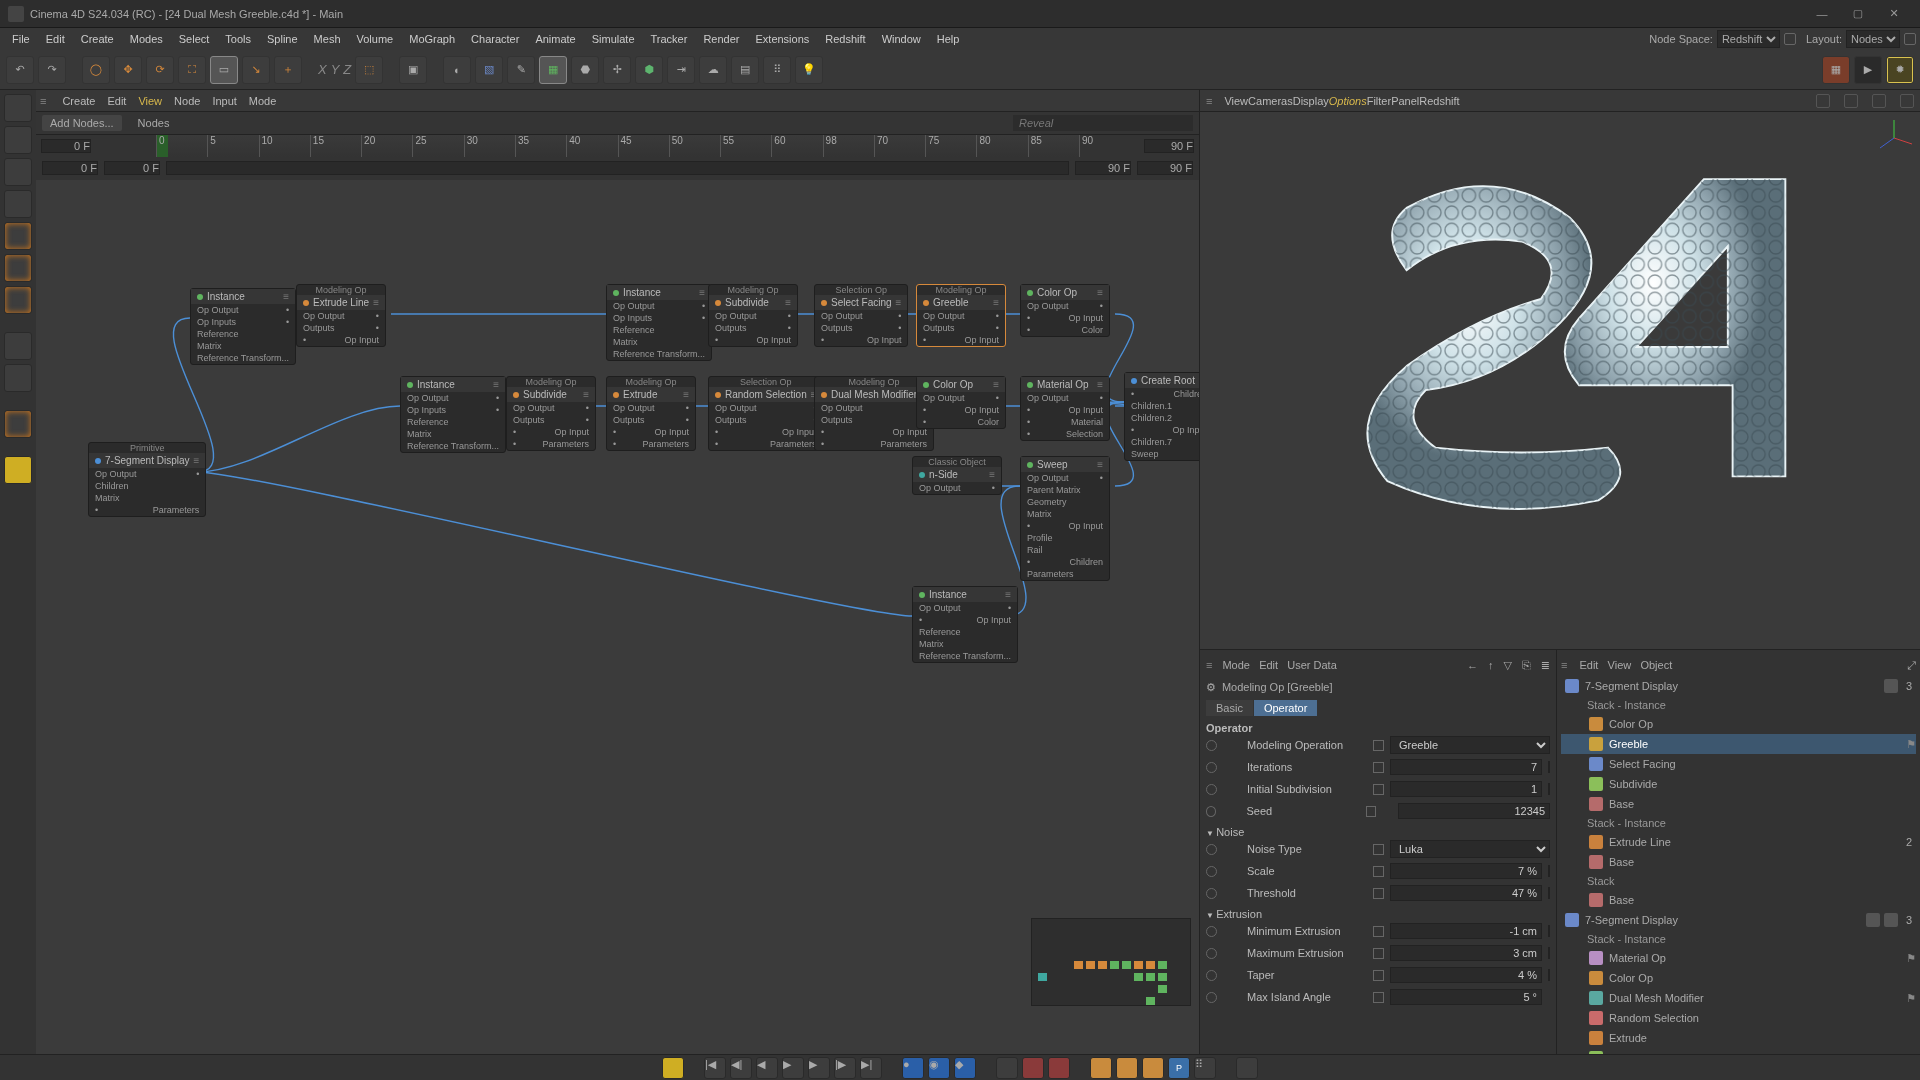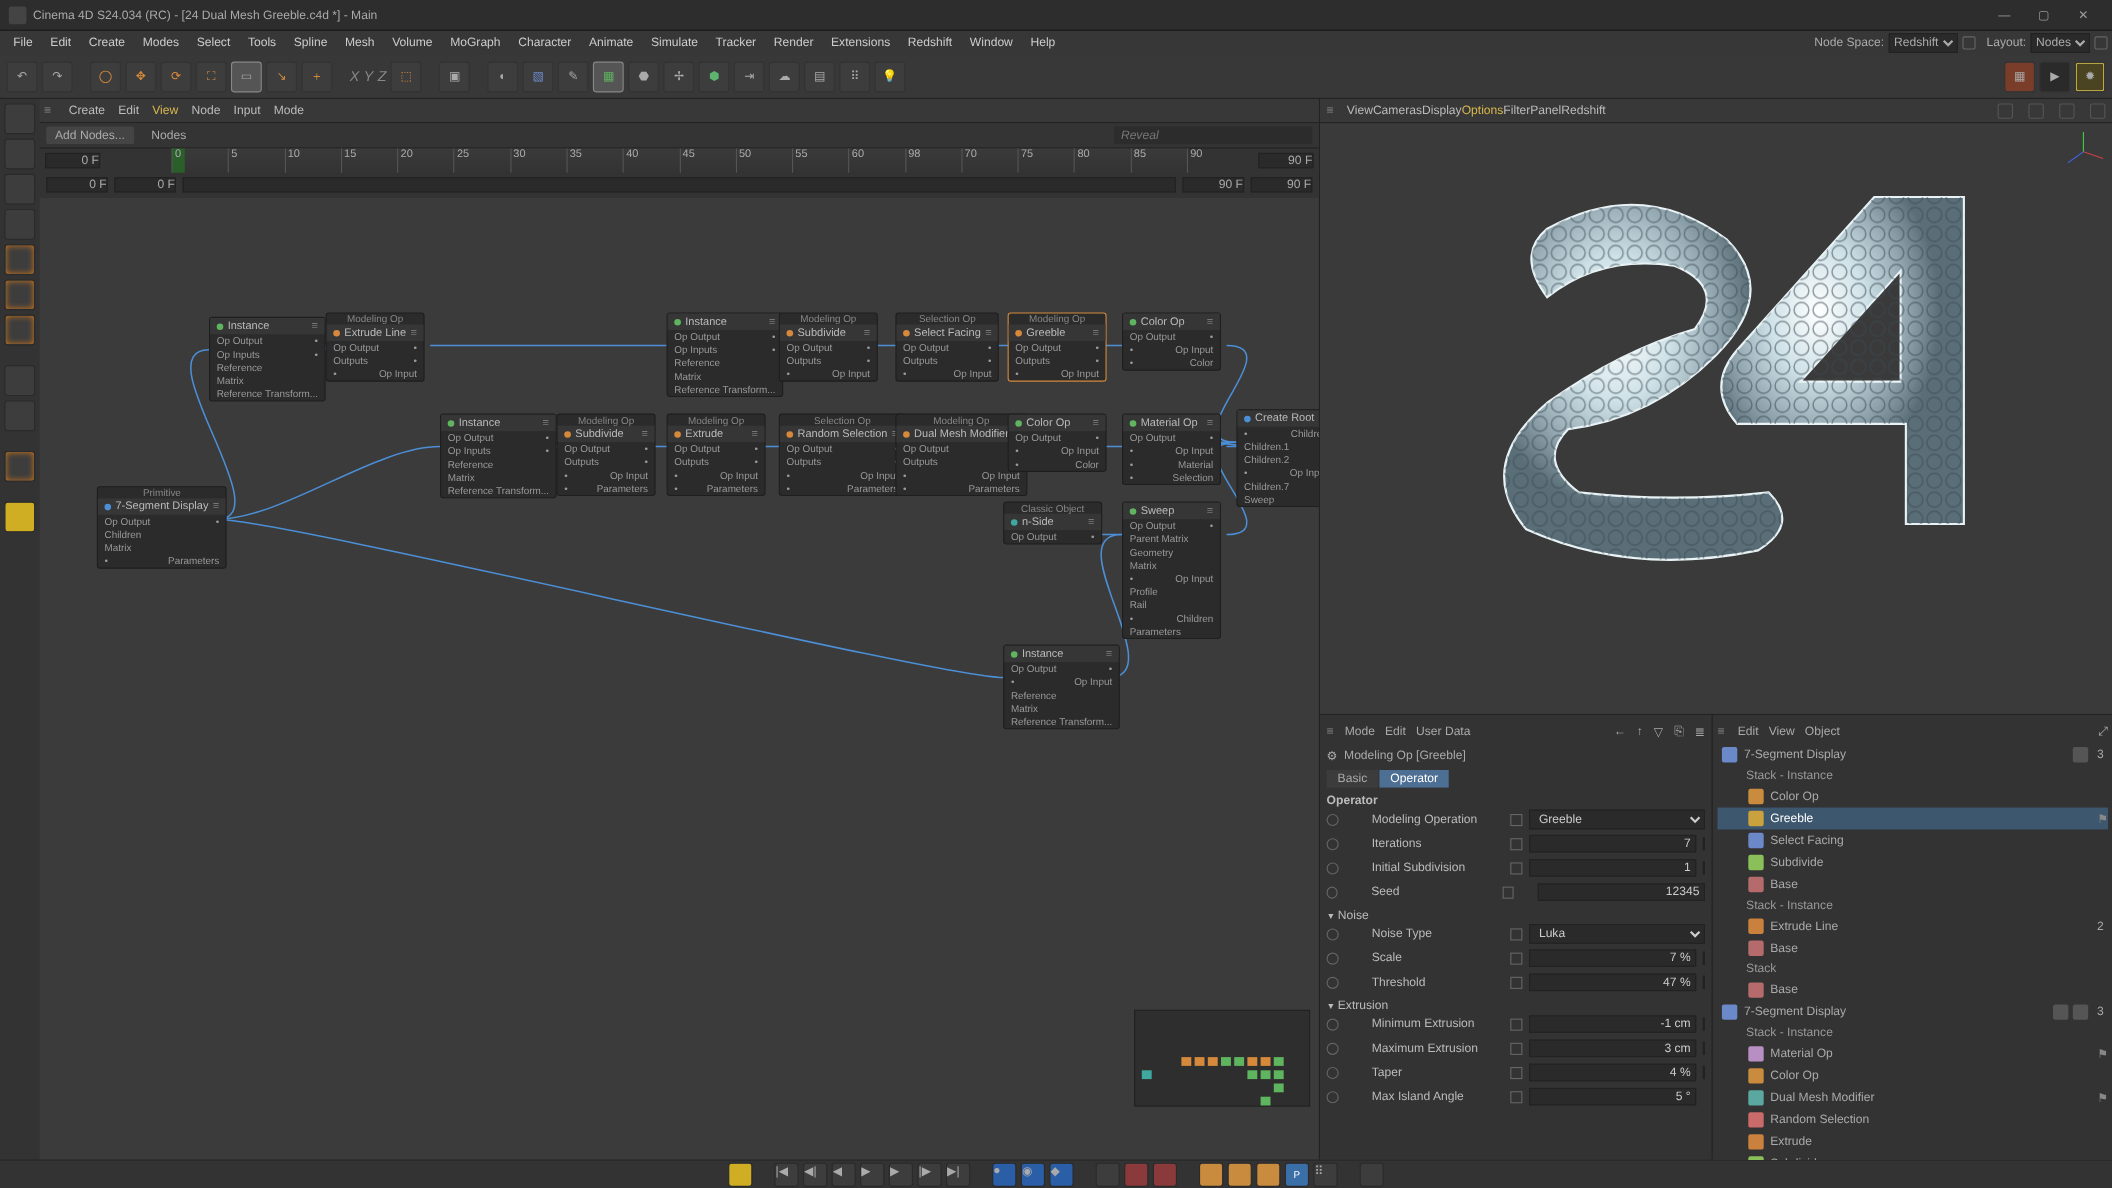--- a/index.html
+++ b/index.html
@@ -67,21 +67,21 @@
 #ruler .tick { position:absolute; top:0; font-size:10px; color:#aaa; border-left:1px solid #555; height:22px; padding-left:2px; }
 #ruler .play { position:absolute; left:0; top:0; width:12px; height:22px; background:#2a5f2a; }
 #timerow2 { height:22px; display:flex; align-items:center; gap:6px; padding:0 6px; }
 #timerow2 input { width:56px; background:#2a2a2a; border:1px solid #222; color:#aaa; font-size:11px; text-align:right; }
 #timerow2 .range { flex:1; height:14px; background:#2a2a2a; border:1px solid #222; }
 
 
 #right { width:720px; display:flex; flex-direction:column; background:#353535; }
 #vp-header { height:22px; display:flex; align-items:center; padding:0 6px; gap:12px; background:#383838; border-bottom:1px solid #222; }
 #vp-header .vh { color:#bbb; }
-#vp-header .vh.sel { color:#d8b84c; }
+#vp-header .vh.sel { color:#d8b84c;font-style:italic; }
 #vp-header .vpico { width:14px; height:14px; border:1px solid #555; border-radius:2px; margin-left:2px; }
 #viewport { flex:1; background:#3a3a3a; position:relative; min-height:0; }
 #viewport .axis3d { position:absolute; right:6px; top:6px; width:40px; height:40px; }
 
 
 #attr { height:405px; display:flex; }
 #attr-left { flex:1; background:#333; border-top:1px solid #222; padding:4px 6px; overflow:hidden; }
 #attr-left .ahdr { display:flex; align-items:center; gap:10px; height:22px; }
 #attr-left .objline { display:flex; align-items:center; gap:6px; height:22px; }
 #tabs { display:flex; gap:1px; margin-top:2px; }

